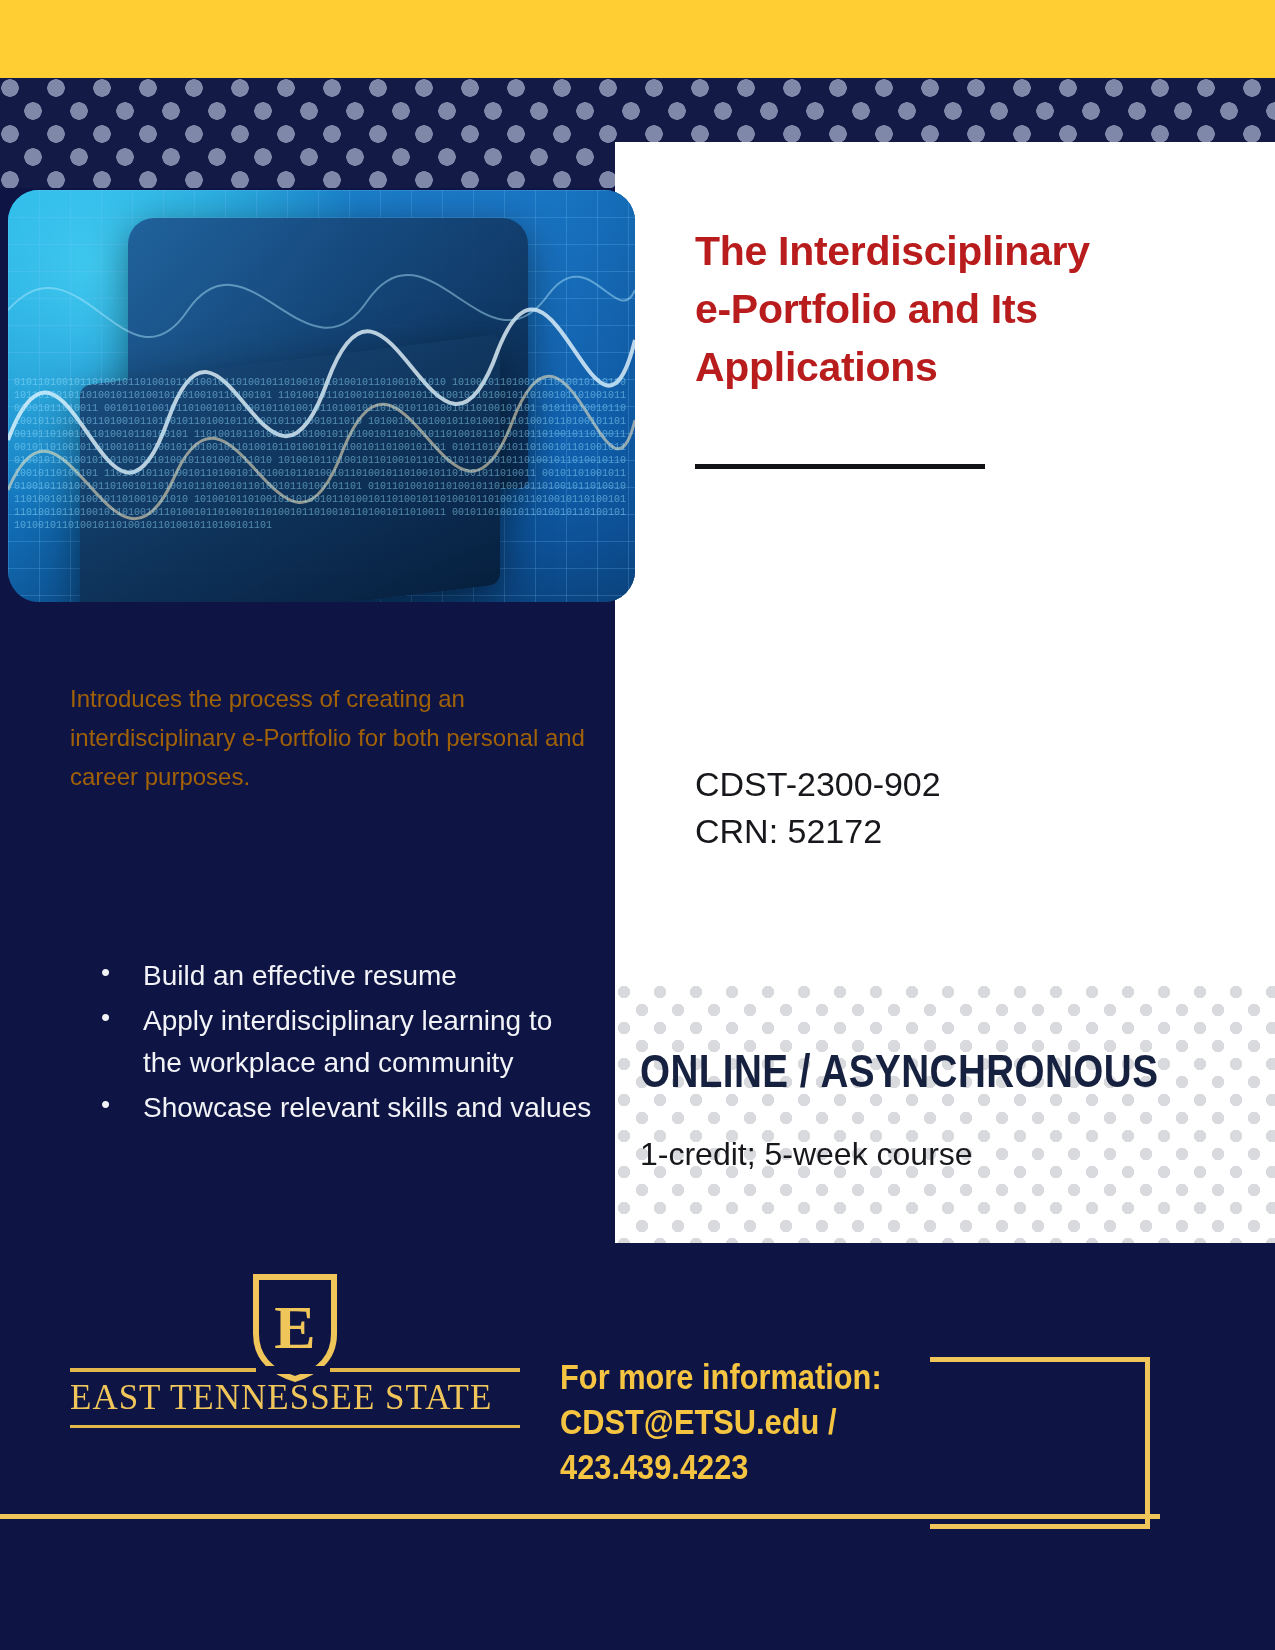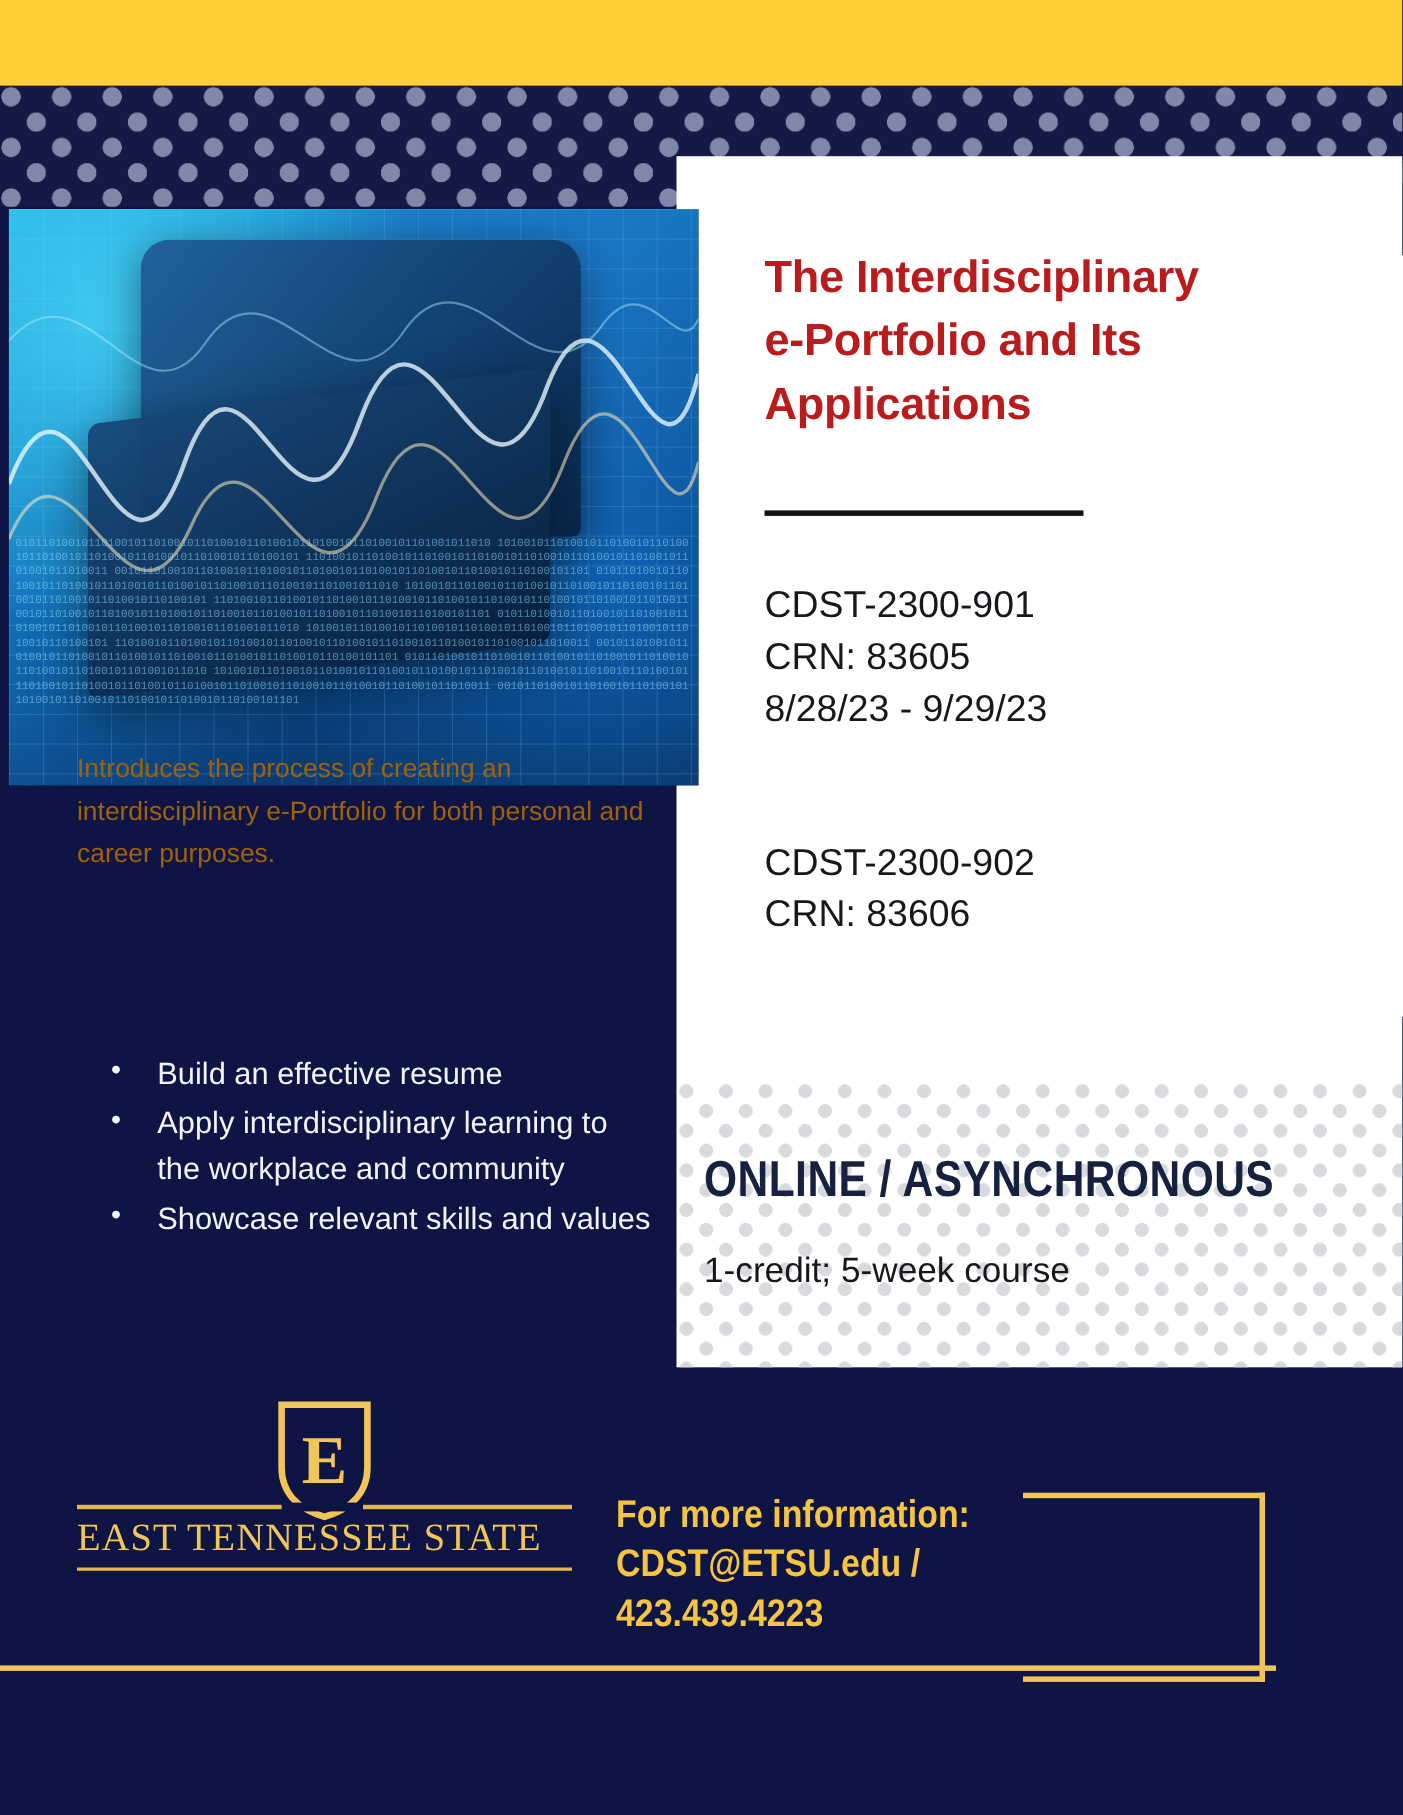--- a/index.html
+++ b/index.html
@@ -61,22 +61,22 @@
     font-size:46px; font-weight:bold; color:#16203f;
     letter-spacing:0.5px; transform:scaleX(0.84); transform-origin:left center;
   }
   .modality-sub {
     position:absolute; left:25px; top:974px; width:620px;
     font-size:32px; color:#17181c;margin-top:20px;
   }
 
   
   .hero {
-    position:absolute; left:8px; top:190px; width:627px; height:524px;
-    overflow:hidden; background:#0a3b66;
+    position:absolute; left:8px; top:190px; width:627px; height:412px;
+    overflow:hidden; background:#0a3b66;border-radius:31px;
   }
   .hero-grid {
     position:absolute; inset:0;
     background-image:
       linear-gradient(rgba(120,200,255,.22) 1px, transparent 1px),
       linear-gradient(90deg, rgba(120,200,255,.22) 1px, transparent 1px);
     background-size:31px 27px;
   }
   .hero-sky {
     position:absolute; inset:0;
@@ -182,29 +182,24 @@
     <div class="white-panel-dots"></div>
 
     <div class="title">
       <div>The Interdisciplinary</div>
       <div>e-Portfolio and Its</div>
       <div>Applications</div>
     </div>
 
     <div class="title-rule"></div>
 
-    <div class="course-block" id="course-1">
-      <div class="line">CDST-2300-901</div>
-      <div class="line">CRN: 83605</div>
-      <div class="line">8/28/23 - 9/29/23</div>
-    </div>
 
     <div class="course-block" id="course-2">
       <div class="line">CDST-2300-902</div>
-      <div class="line">CRN: 83606</div>
+      <div class="line">CRN: 52172</div>
     </div>
 
     <div class="modality">ONLINE / ASYNCHRONOUS</div>
     <div class="modality-sub">1-credit; 5-week course</div>
   </div>
 
   <div class="hero">
     <div class="hero-sky"></div>
     <div class="hero-grid"></div>
     <div class="hero-folder-back"></div>

